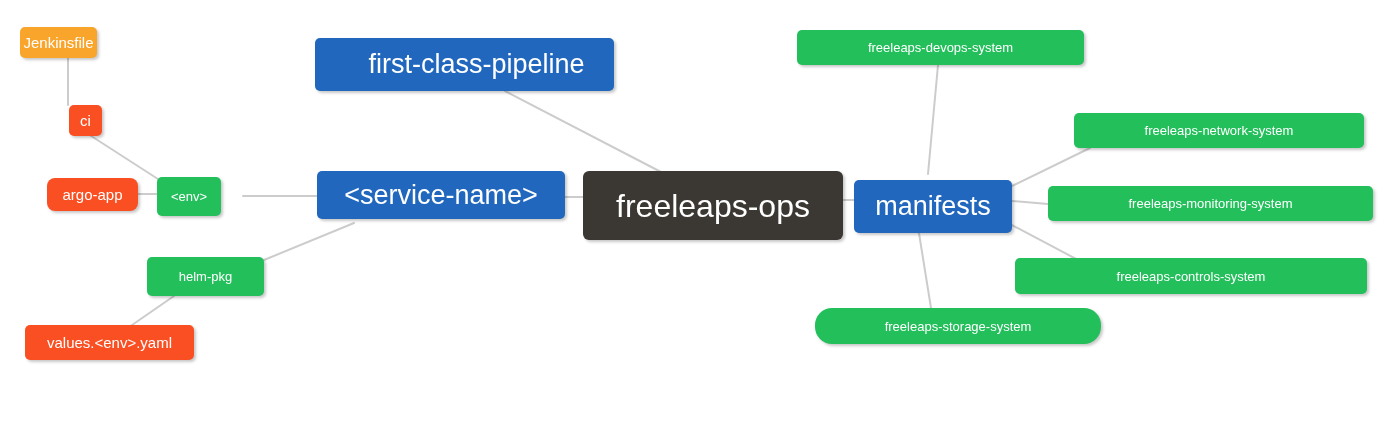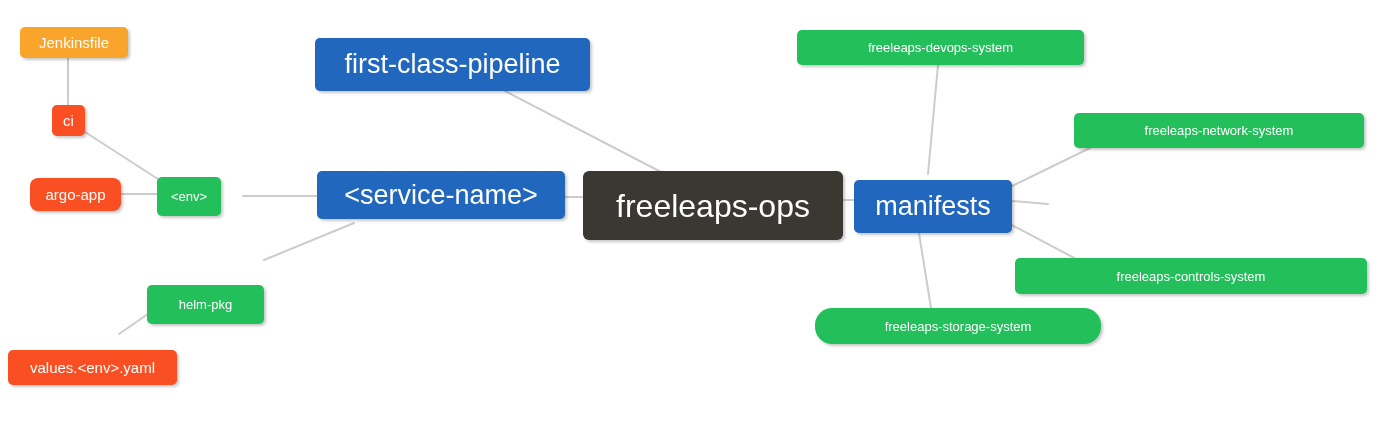--- a/index.html
+++ b/index.html
@@ -33,21 +33,21 @@
     align-items: center;
     justify-content: center;
     color: #ffffff;
     border-radius: 5px;
     box-shadow: 2px 2px 3px rgba(0,0,0,0.22);
     white-space: nowrap;
     cursor: pointer;
     line-height: 1;
   }
   .node-orange { background: #F9A42B; }
-  .node-red    { background: #FA4F22; }
+  .node-red    { background: #FA4F22; margin-left: 17px; }
   .node-green  { background: #23BF5B; }
   .node-blue   { background: #2067BD; }
   .node-dark   { background: #3B3733; border-radius: 6px; }
   .fs-sm { font-size: 15px; }
   .fs-md { font-size: 13px; }
   .fs-lg { font-size: 27px; }
   .fs-xl { font-size: 32px; border-radius: 6px; }
 </style>
 </head>
 <body>
@@ -64,45 +64,45 @@
     <line x1="505" y1="91" x2="661" y2="172"></line>
     <line x1="565" y1="197" x2="583" y2="197"></line>
     <line x1="843" y1="200" x2="854" y2="200"></line>
     <line x1="928" y1="174" x2="938" y2="65"></line>
     <line x1="1012" y1="186" x2="1090" y2="148"></line>
     <line x1="1012" y1="201" x2="1048" y2="204"></line>
     <line x1="1008" y1="223" x2="1080" y2="261"></line>
     <line x1="918" y1="227" x2="931" y2="308"></line>
   </svg>
 
-  <div class="node node-orange fs-sm" style="left:20px;  top:27px;  width:108px;  height:31px;">
+  <div class="node node-orange fs-sm" style="left:20px;  top:27px;  width:77px;  height:31px;">
     <span>Jenkinsfile</span>
   </div>
 
   <div class="node node-red fs-sm" style="left:52px; top:105px; width:33px; height:31px;">
     <span>ci</span>
   </div>
 
   <div class="node node-red fs-sm" style="left:30px; top:178px; width:91px; height:33px;border-radius:8px;">
     <span>argo-app</span>
   </div>
 
   <div class="node node-green fs-md" style="left:157px; top:177px; width:64px; height:39px;">
     <span>&lt;env&gt;</span>
   </div>
 
-  <div class="node node-green fs-md" style="left:147px; top:257px; width:117px; height:39px;margin-top:28px;">
+  <div class="node node-green fs-md" style="left:147px; top:257px; width:117px; height:39px;">
     <span>helm-pkg</span>
   </div>
 
-  <div class="node node-red fs-sm" style="left:8px; top:350px; width:169px; height:35px;">
+  <div class="node node-red fs-sm" style="left:8px; top:325px; width:169px; height:35px;">
     <span>values.&lt;env&gt;.yaml</span>
   </div>
 
-  <div class="node node-blue fs-lg" style="left:315px; top:38px; width:275px; height:53px;">
+  <div class="node node-blue fs-lg" style="left:315px; top:38px; width:275px; height:53px;padding-left:24px;">
     <span>first-class-pipeline</span>
   </div>
 
   <div class="node node-blue fs-lg" style="left:317px; top:171px; width:248px; height:48px;">
     <span>&lt;service-name&gt;</span>
   </div>
 
   <div class="node node-dark fs-xl" style="left:583px; top:171px; width:260px; height:69px;">
     <span>freeleaps-ops</span>
   </div>
@@ -112,20 +112,23 @@
   </div>
 
   <div class="node node-green fs-md" style="left:797px; top:30px; width:287px; height:35px;">
     <span>freeleaps-devops-system</span>
   </div>
 
   <div class="node node-green fs-md" style="left:1074px; top:113px; width:290px; height:35px;">
     <span>freeleaps-network-system</span>
   </div>
 
+  <div class="node node-green fs-md" style="left:1048px; top:186px; width:325px; height:35px;">
+    <span>freeleaps-monitoring-system</span>
+  </div>
 
   <div class="node node-green fs-md" style="left:1015px; top:258px; width:352px; height:36px;">
     <span>freeleaps-controls-system</span>
   </div>
 
   <div class="node node-green fs-md" style="left:815px; top:308px; width:286px; height:36px;border-radius:17px;">
     <span>freeleaps-storage-system</span>
   </div>
 
 </div>

